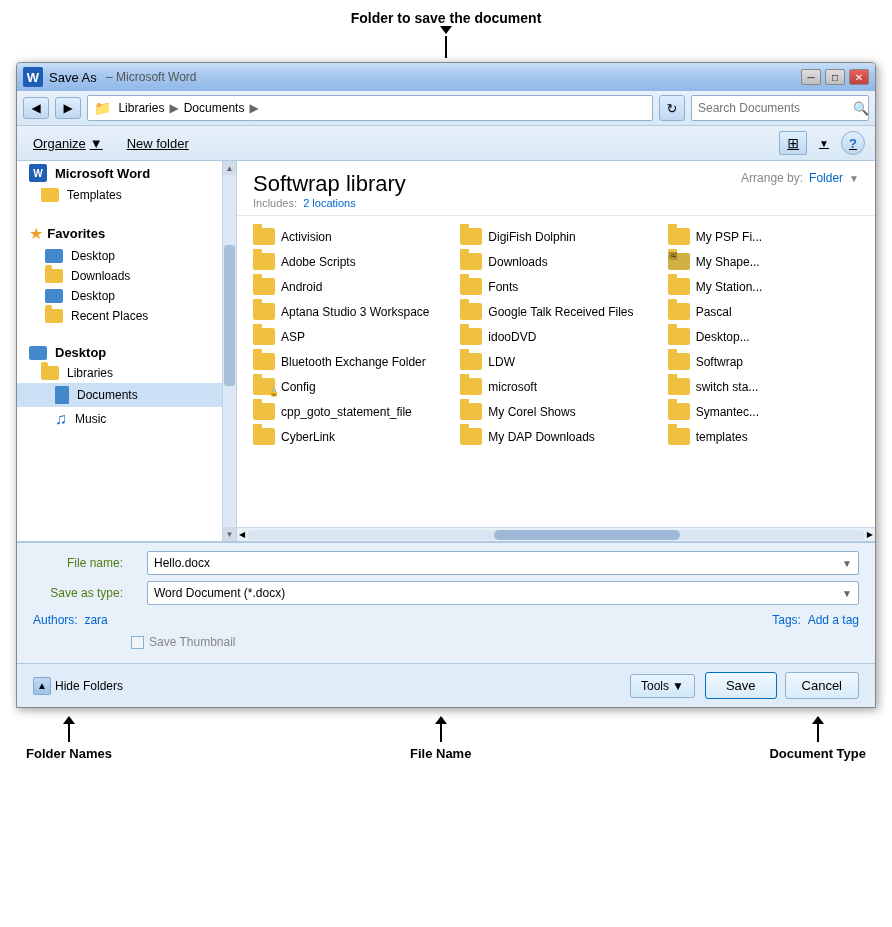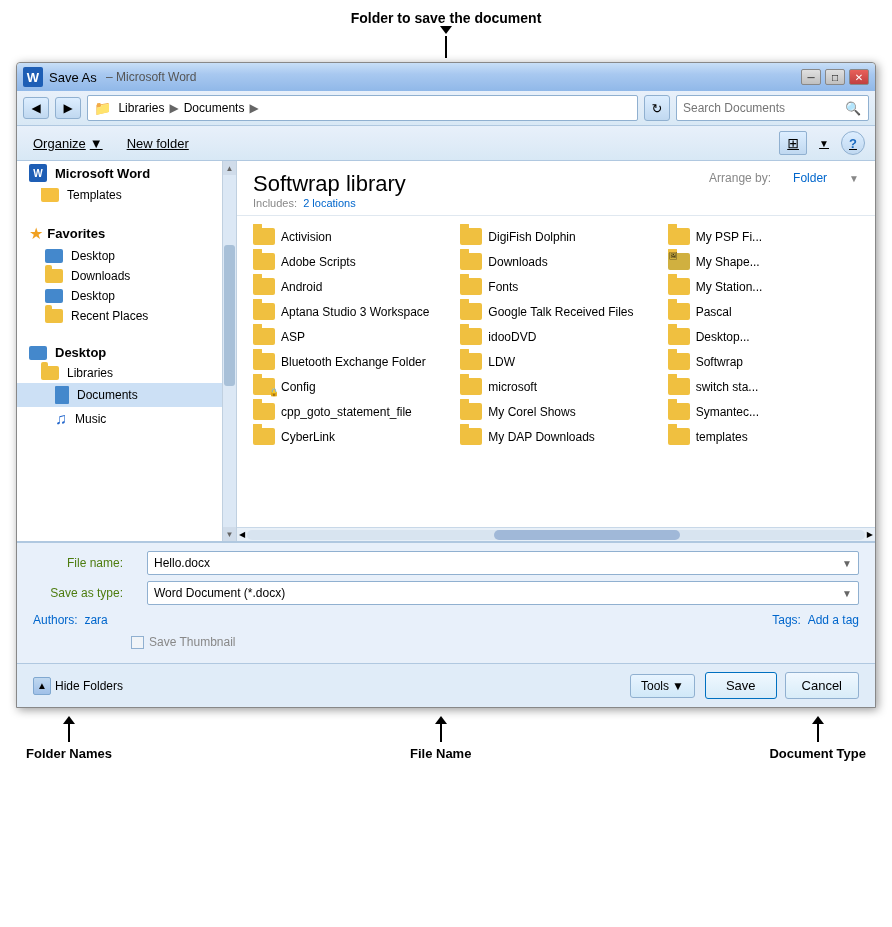--- a/index.html
+++ b/index.html
@@ -130,21 +130,21 @@
       border-radius: 3px;
       cursor: pointer;
       display: flex; align-items: center; justify-content: center;
     }
     .search-box {
       display: flex; align-items: center;
       background: #fff;
       border: 1px solid #90b0d0;
       border-radius: 2px;
       padding: 2px 6px;
-      width: 193px; height: 26px;
+      width: 178px; height: 26px;
     }
     .search-box input {
       border: none; outline: none; background: transparent;
       flex: 1; font-size: 12px; color: #888;
     }
 
     
     .toolbar {
       background: linear-gradient(to bottom, #e8f0fa, #d8e8f5);
       display: flex;
@@ -250,21 +250,21 @@
       padding: 10px 16px 6px;
       border-bottom: 1px solid #e0e8f0;
       display: flex;
       justify-content: space-between;
       align-items: flex-start;
     }
     .library-title { font-size: 22px; font-weight: 300; color: #000; }
     .library-includes { font-size: 11px; color: #888; }
     .library-includes a { color: #0066cc; text-decoration: none; }
     .arrange-by {
-      display: flex; align-items: center; gap: 22px;
+      display: flex; align-items: center; gap: 6px;
       font-size: 12px; color: #888;
     }
 
     .files-grid {
       flex: 1;
       padding: 8px 8px;
       overflow: auto;
       display: grid;
       grid-template-columns: repeat(3, 1fr);
       gap: 0;

